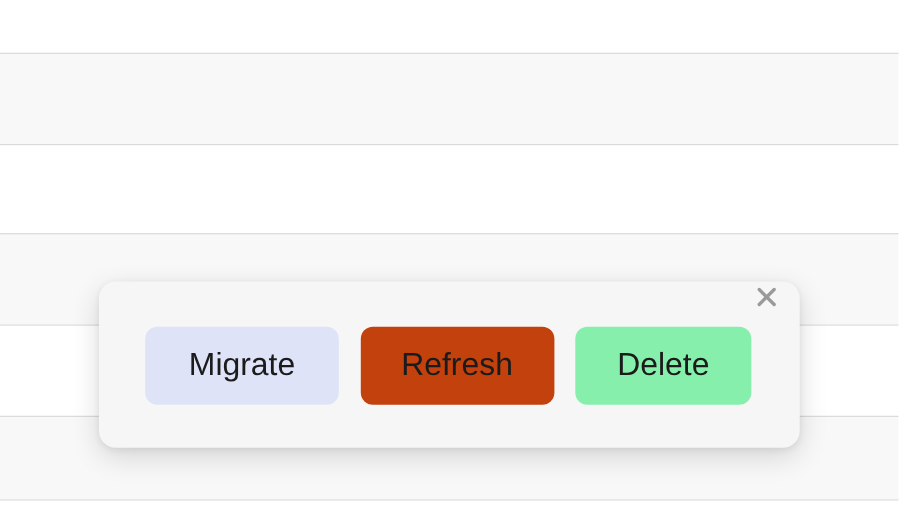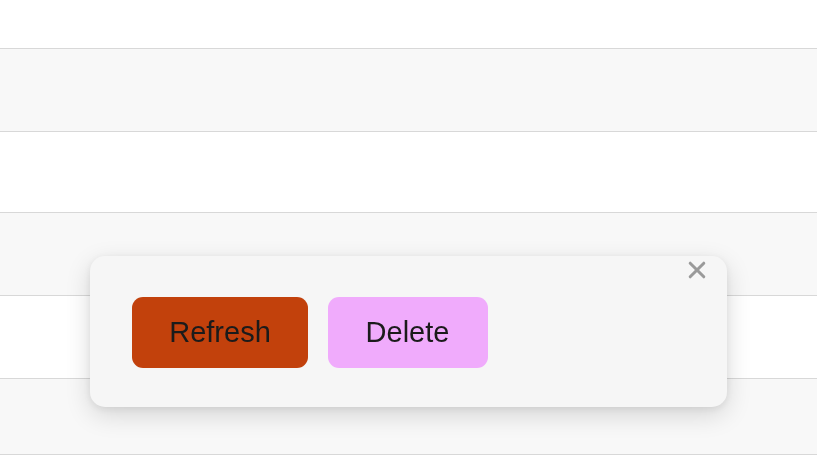--- a/index.html
+++ b/index.html
@@ -86,19 +86,20 @@
   <div class="card" style="background-color: rgb(246, 246, 246);">
 
     <button class="close-btn" style="color: rgb(154, 154, 154);">
       <svg width="18" height="18" viewBox="0 0 18 18" aria-hidden="true">
         <line x1="2.2" y1="2.2" x2="15.8" y2="15.8" stroke="currentColor" stroke-width="3" stroke-linecap="round"></line>
         <line x1="15.8" y1="2.2" x2="2.2" y2="15.8" stroke="currentColor" stroke-width="3" stroke-linecap="round"></line>
       </svg>
     </button>
 
     <div class="btn-row">
+      <button class="action-btn w-migrate" style="background-color: rgb(223, 227, 248); color: rgb(27, 27, 27);">Migrate</button>
       <button class="action-btn w-refresh" style="background-color: #c2410c; color: rgb(27, 27, 27);">Refresh</button>
-      <button class="action-btn w-delete" style="background-color: #f0abfc; color: rgb(27, 27, 27);">Delete</button>
+      <button class="action-btn w-delete" style="background-color: #86efac; color: rgb(27, 27, 27);">Delete</button>
     </div>
 
   </div>
 
 </div>
 
 </body></html>

